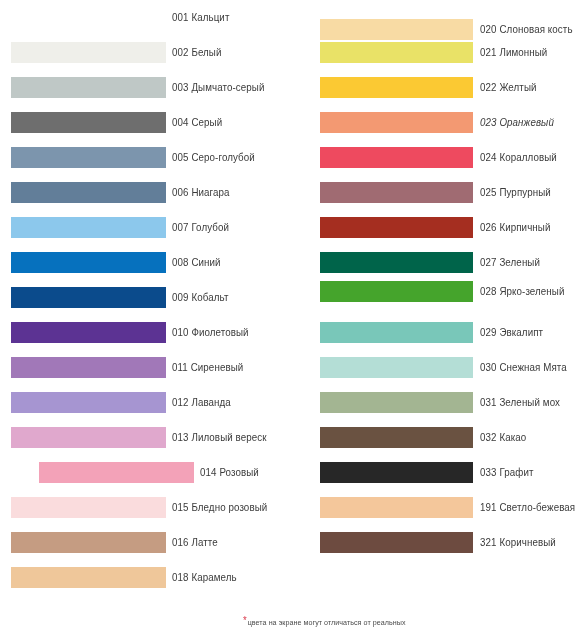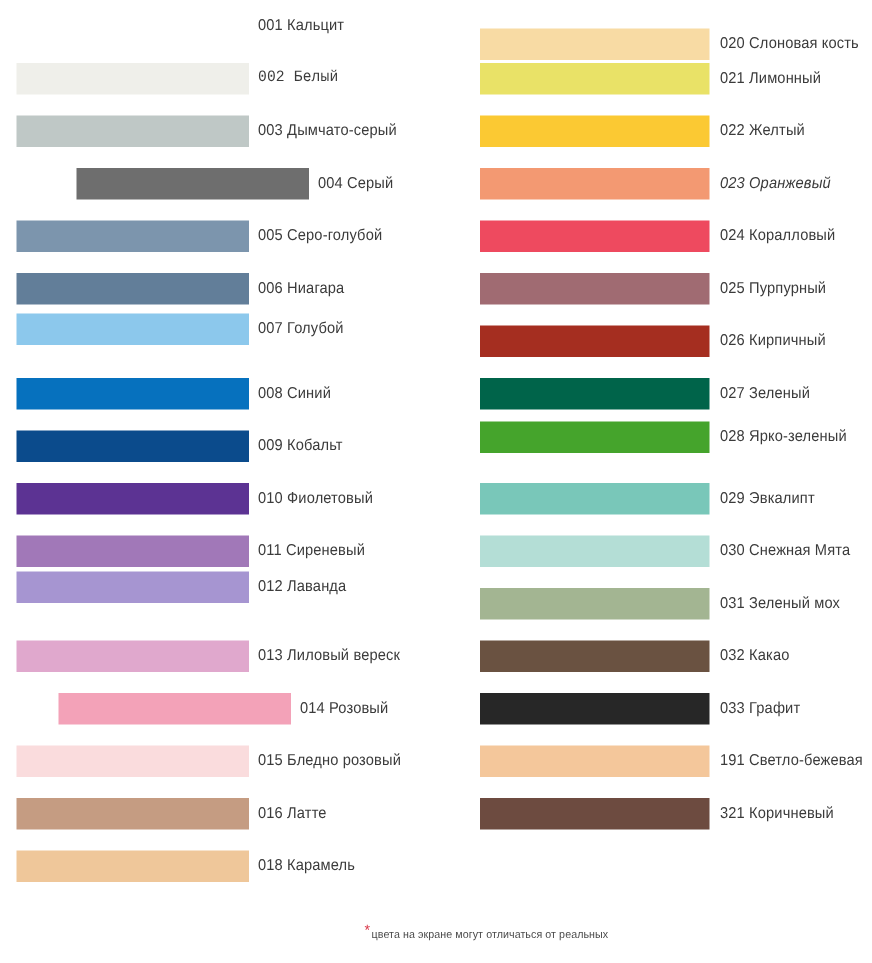--- a/index.html
+++ b/index.html
@@ -79,61 +79,61 @@
 </style>
 </head>
 <body>
 
 <div id="palette-sheet">
   <div class="column left">
       <div class="swatch-row" style="top: 0px;">
         <div class="swatch-chip" style="background: rgb(255, 255, 255);"></div>
         <div class="swatch-label">001 Кальцит</div>
       </div>
-      <div class="swatch-row" style="top: 35px; font-family: Liberation Mono, monospace;">
+      <div class="swatch-row" style="top: 35px;">
         <div class="swatch-chip" style="background: rgb(239, 239, 234);"></div>
         <div class="swatch-label">002 Белый</div>
       </div>
       <div class="swatch-row" style="top: 70px;">
         <div class="swatch-chip" style="background: rgb(191, 200, 198);"></div>
         <div class="swatch-label">003 Дымчато-серый</div>
       </div>
-      <div class="swatch-row" style="top: 105px; margin-left: 40px;">
+      <div class="swatch-row" style="top: 105px;">
         <div class="swatch-chip" style="background: rgb(110, 110, 110);"></div>
         <div class="swatch-label">004 Серый</div>
       </div>
       <div class="swatch-row" style="top: 140px; text-decoration: underline;">
         <div class="swatch-chip" style="background: rgb(124, 149, 173);"></div>
         <div class="swatch-label">005 Серо-голубой</div>
       </div>
       <div class="swatch-row" style="top: 175px;">
         <div class="swatch-chip" style="background: rgb(98, 126, 153);"></div>
         <div class="swatch-label">006 Ниагара</div>
       </div>
-      <div class="swatch-row" style="top: 202px; padding-left: 46px;">
+      <div class="swatch-row" style="top: 210px; padding-left: 46px;">
         <div class="swatch-chip" style="background: rgb(140, 200, 236);"></div>
         <div class="swatch-label">007 Голубой</div>
       </div>
       <div class="swatch-row" style="top: 245px;">
         <div class="swatch-chip" style="background: rgb(6, 113, 190);"></div>
         <div class="swatch-label">008 Синий</div>
       </div>
       <div class="swatch-row" style="top: 280px;">
         <div class="swatch-chip" style="background: rgb(11, 75, 140);"></div>
         <div class="swatch-label">009 Кобальт</div>
       </div>
       <div class="swatch-row" style="top: 315px;">
         <div class="swatch-chip" style="background: rgb(92, 51, 147);"></div>
         <div class="swatch-label">010 Фиолетовый</div>
       </div>
       <div class="swatch-row" style="top: 350px;">
         <div class="swatch-chip" style="background: rgb(161, 120, 184);"></div>
         <div class="swatch-label">011 Сиреневый</div>
       </div>
-      <div class="swatch-row" style="top: 374px; text-align: center;">
+      <div class="swatch-row" style="top: 385px; text-align: center;">
         <div class="swatch-chip" style="background: rgb(166, 149, 209);"></div>
         <div class="swatch-label">012 Лаванда</div>
       </div>
       <div class="swatch-row" style="top: 420px;">
         <div class="swatch-chip" style="background: rgb(224, 168, 205);"></div>
         <div class="swatch-label">013 Лиловый вереск</div>
       </div>
       <div class="swatch-row" style="top: 455px; margin-left: 28px;">
         <div class="swatch-chip" style="background: rgb(243, 162, 184);"></div>
         <div class="swatch-label">014 Розовый</div>

